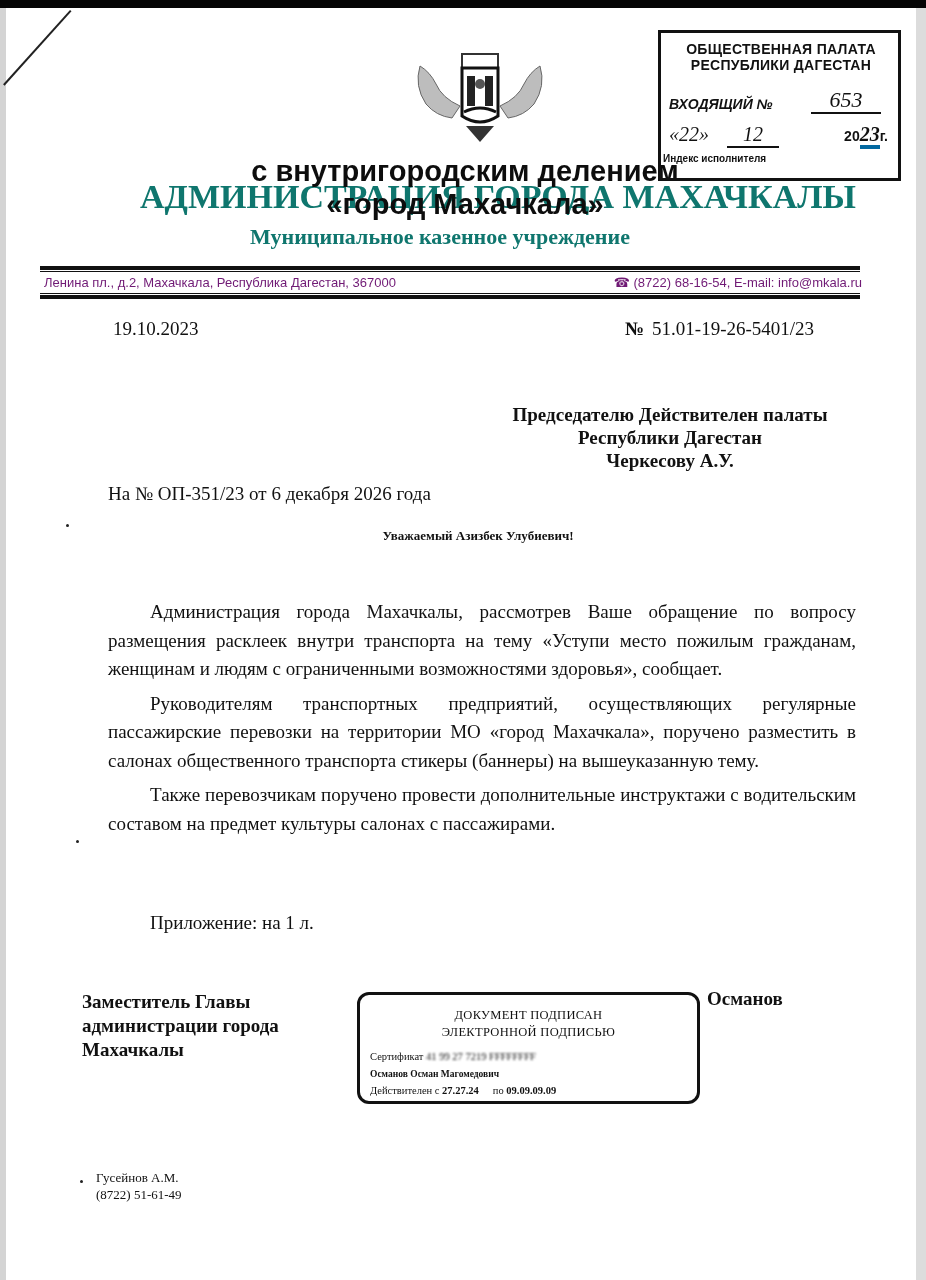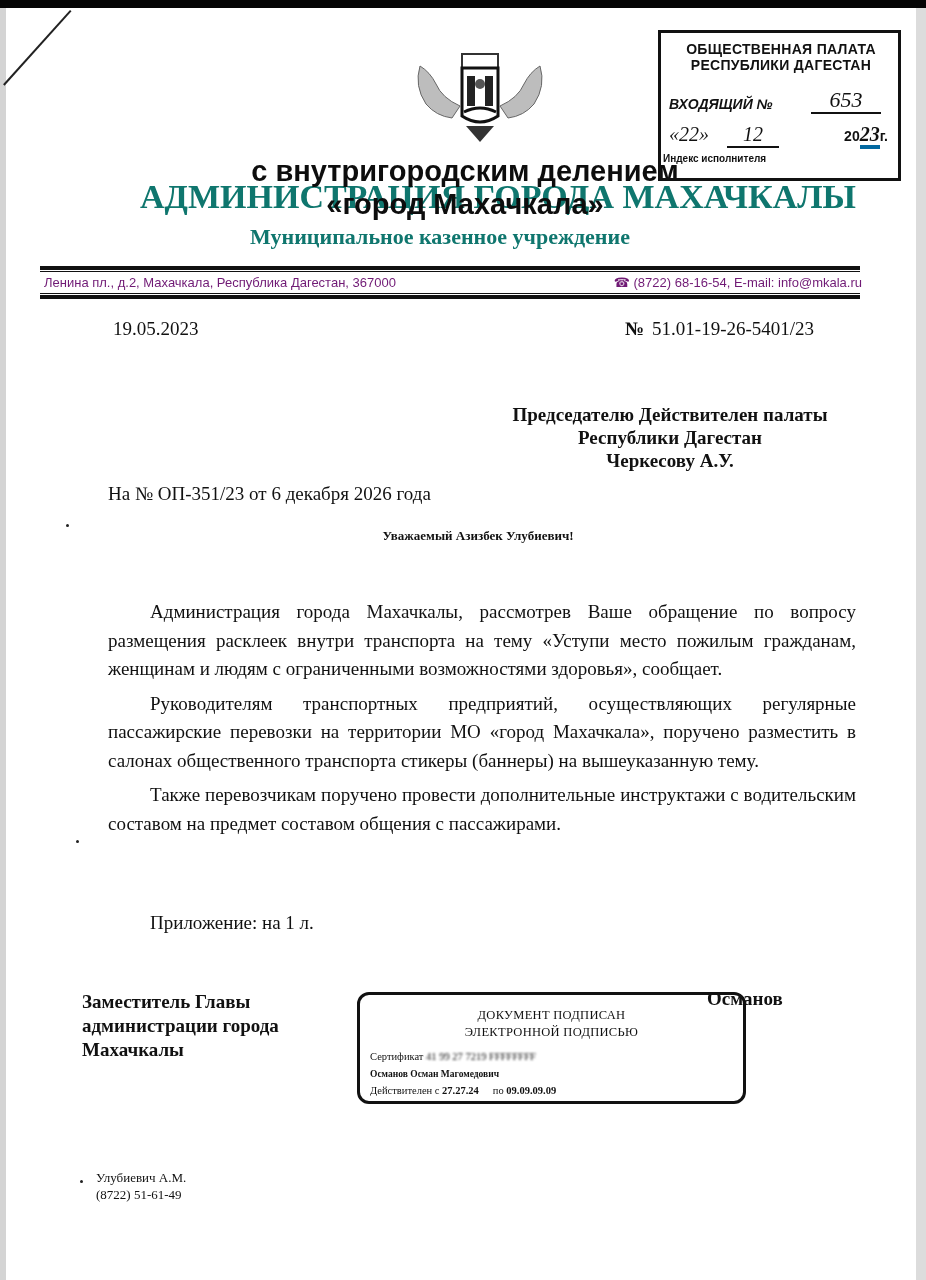--- a/index.html
+++ b/index.html
@@ -65,21 +65,21 @@
   .greeting { position:absolute; left:0; top:528px; width:926px; text-align:center; font-weight:bold; font-size:13px; padding-left:30px; box-sizing:border-box; }
   .body-text {
     position:absolute; left:108px; top:598px; width:748px;
     font-size:19px; line-height:28.5px; text-align:justify;
   }
   .body-text p { margin:0 0 6px 0; text-indent:42px; }
   .attachment { position:absolute; left:150px; top:912px; font-size:19px; }
   .sig-title { position:absolute; left:82px; top:990px; font-weight:bold; font-size:19px; line-height:24px; }
   .sig-name { position:absolute; left:707px; top:988px; font-weight:bold; font-size:19px; }
   .esig {
-    position:absolute; left:357px; top:992px; width:389px; height:112px;
+    position:absolute; left:357px; top:992px; width:343px; height:112px;
     border:3px solid #111; border-radius:12px; box-sizing:border-box;
     font-family:"Liberation Serif", serif;
   }
   .esig-head { position:absolute; left:0; top:12px; width:100%; text-align:center; font-size:12.5px; line-height:17px; letter-spacing:0.3px; }
   .esig-cert { position:absolute; left:10px; top:56px; font-size:10.5px; }
   .esig-owner { position:absolute; left:10px; top:74px; font-size:9.5px; font-weight:bold; }
   .esig-valid { position:absolute; left:10px; top:90px; font-size:10.5px; }
   .esig-valid span { margin-left:14px; }
   .blur { filter: blur(1.2px); }
   .executor { position:absolute; left:96px; top:1169px; font-size:13px; line-height:17px; }
@@ -119,21 +119,21 @@
 
 <div class="rule-top"></div>
 <div class="rule-top2"></div>
 <div class="addr-row">
   <span class="addr-left">Ленина пл., д.2, Махачкала, Республика Дагестан, 367000</span>
   <span class="addr-right">☎ (8722) 68-16-54, E-mail: info@mkala.ru</span>
 </div>
 <div class="rule-bot"></div>
 <div class="rule-bot2"></div>
 
-<div class="doc-date">19.05.2023</div>
+<div class="doc-date">19.10.2023</div>
 <div class="doc-num"><b>№</b><span>51.01-19-26-5401/23</span></div>
 
 <div class="stamp">
   <div class="stamp-org">
     <div>ОБЩЕСТВЕННАЯ ПАЛАТА</div>
     <div>РЕСПУБЛИКИ ДАГЕСТАН</div>
   </div>
   <div class="stamp-in">ВХОДЯЩИЙ №</div>
   <div class="stamp-in-num">653</div>
   <div class="stamp-date">
@@ -150,21 +150,21 @@
   <div>Черкесову А.У.</div>
 </div>
 
 <div class="ref-line">На № ОП-351/23 от 6 декабря 2026 года</div>
 <div class="dot" style="left:66px; top:524px;"></div>
 <div class="greeting">Уважаемый Азизбек Улубиевич!</div>
 
 <div class="body-text">
   <p>Администрация города Махачкалы, рассмотрев Ваше обращение по вопросу размещения расклеек внутри транспорта на тему «Уступи место пожилым гражданам, женщинам и людям с ограниченными возможностями здоровья», сообщает.</p>
   <p>Руководителям транспортных предприятий, осуществляющих регулярные пассажирские перевозки на территории МО «город Махачкала», поручено разместить в салонах общественного транспорта стикеры (баннеры) на вышеуказанную тему.</p>
-  <p>Также перевозчикам поручено провести дополнительные инструктажи с водительским составом на предмет составом общения с пассажирами.</p>
+  <p>Также перевозчикам поручено провести дополнительные инструктажи с водительским составом на предмет культуры салонах с пассажирами.</p>
 </div>
 <div class="dot" style="left:76px; top:840px;"></div>
 
 <div class="attachment">Приложение: на 1 л.</div>
 
 <div class="sig-title">
   <div>Заместитель Главы</div>
   <div>администрации города</div>
   <div>Махачкалы</div>
 </div>
@@ -176,15 +176,15 @@
   </div>
   <div class="esig-cert"><span>Сертификат</span> <span class="blur">41 99 27 7219 FFFFFFFF</span></div>
   <div class="esig-owner">Османов Осман Магомедович</div>
   <div class="esig-valid"><span style="margin-left:0">Действителен с</span> <b>27.27.24</b><span>по</span> <b>09.09.09.09</b></div>
 </div>
 
 <div class="sig-name">Османов</div>
 
 <div class="dot" style="left:80px; top:1180px;"></div>
 <div class="executor">
-  <div>Улубиевич А.М.</div>
+  <div>Гусейнов А.М.</div>
   <div>(8722) 51-61-49</div>
 </div>
 
 </body></html>

